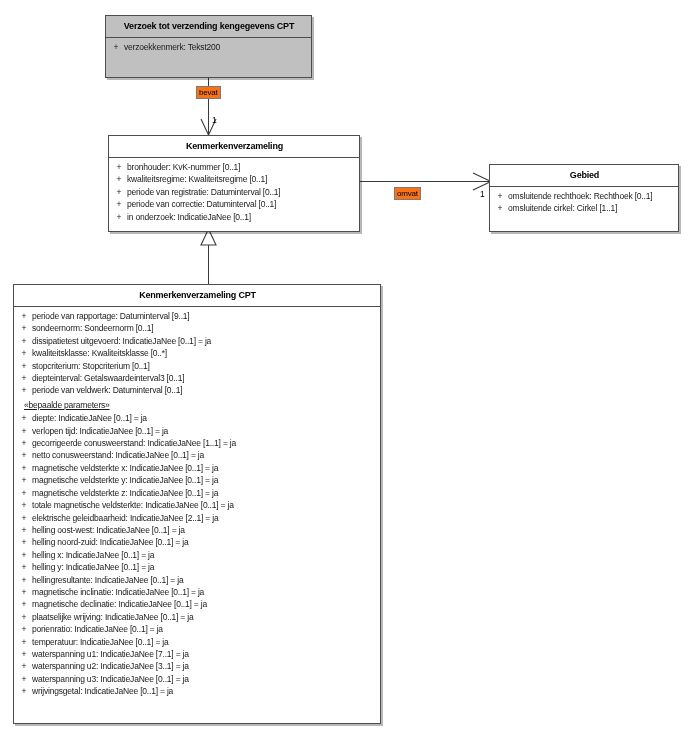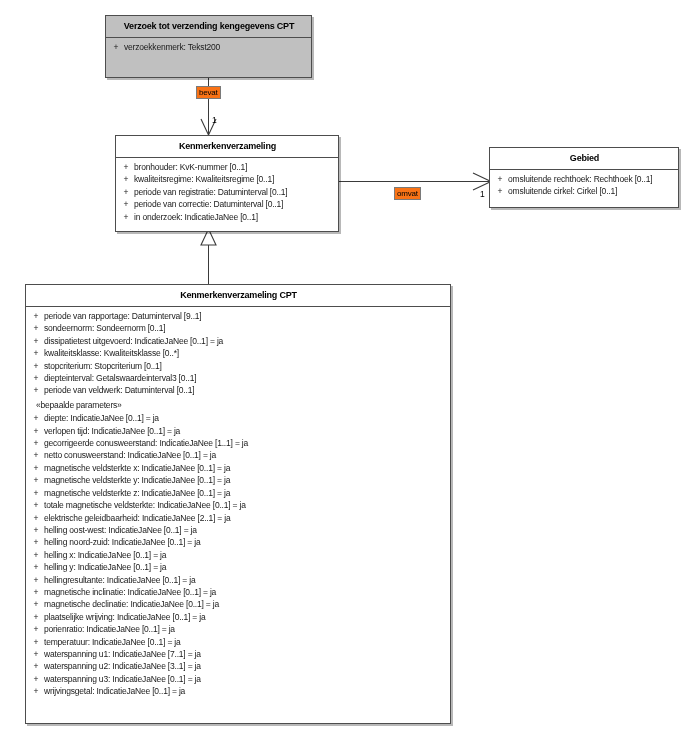--- a/index.html
+++ b/index.html
@@ -78,20 +78,21 @@
     flex: 1 1 auto;
   }
   .attr-row.stereotype {
     padding-left: 8px;
     padding-top: 2px;
     padding-bottom: 1px;
     font-size: 8.5px;
   }
   .attr-row.stereotype .attr-text {
     font-style: normal;
+    text-decoration: underline;
   }
 
   
   .conn {
     position: absolute;
     background: #3a3a3a;
     z-index: 2;
   }
   .conn.v { width: 1px; }
   .conn.h { height: 1px; }
@@ -152,21 +153,21 @@
   <div class="uml-class gray" style="left:105px; top:15px; width:207px; height:63px;">
     <div class="class-title-bar">Verzoek tot verzending kengegevens CPT</div>
     <div class="class-attrs">
       <div class="attr-row">
         <span class="attr-vis">+</span>
         <span class="attr-text">verzoekkenmerk: Tekst200</span>
       </div>
     </div>
   </div>
 
-  <div class="uml-class" style="left:108px; top:135px; width:224px; height:97px;margin-left:7px;">
+  <div class="uml-class" style="left:108px; top:135px; width:252px; height:97px;">
     <div class="class-title-bar">Kenmerkenverzameling</div>
     <div class="class-attrs">
       <div class="attr-row">
         <span class="attr-vis">+</span>
         <span class="attr-text">bronhouder: KvK-nummer [0..1]</span>
       </div>
       <div class="attr-row">
         <span class="attr-vis">+</span>
         <span class="attr-text">kwaliteitsregime: Kwaliteitsregime [0..1]</span>
       </div>
@@ -178,35 +179,35 @@
         <span class="attr-vis">+</span>
         <span class="attr-text">periode van correctie: Datuminterval [0..1]</span>
       </div>
       <div class="attr-row">
         <span class="attr-vis">+</span>
         <span class="attr-text">in onderzoek: IndicatieJaNee [0..1]</span>
       </div>
     </div>
   </div>
 
-  <div class="uml-class" style="left:489px; top:147px; width:190px; height:61px;">
+  <div class="uml-class" style="left:489px; top:164px; width:190px; height:68px;">
     <div class="class-title-bar">Gebied</div>
     <div class="class-attrs">
       <div class="attr-row">
         <span class="attr-vis">+</span>
         <span class="attr-text">omsluitende rechthoek: Rechthoek [0..1]</span>
       </div>
       <div class="attr-row">
         <span class="attr-vis">+</span>
-        <span class="attr-text">omsluitende cirkel: Cirkel [0..1]</span>
+        <span class="attr-text">omsluitende cirkel: Cirkel [1..1]</span>
       </div>
     </div>
   </div>
 
-  <div class="uml-class" style="left:25px; top:284px; width:426px; height:440px;">
+  <div class="uml-class" style="left:13px; top:284px; width:368px; height:440px;">
     <div class="class-title-bar">Kenmerkenverzameling CPT</div>
     <div class="class-attrs" id="cpt-attrs">
         <div class="attr-row">
           <span class="attr-vis">+</span>
           <span class="attr-text">periode van rapportage: Datuminterval [9..1]</span>
         </div>
         <div class="attr-row">
           <span class="attr-vis">+</span>
           <span class="attr-text">sondeernorm: Sondeernorm [0..1]</span>
         </div>

